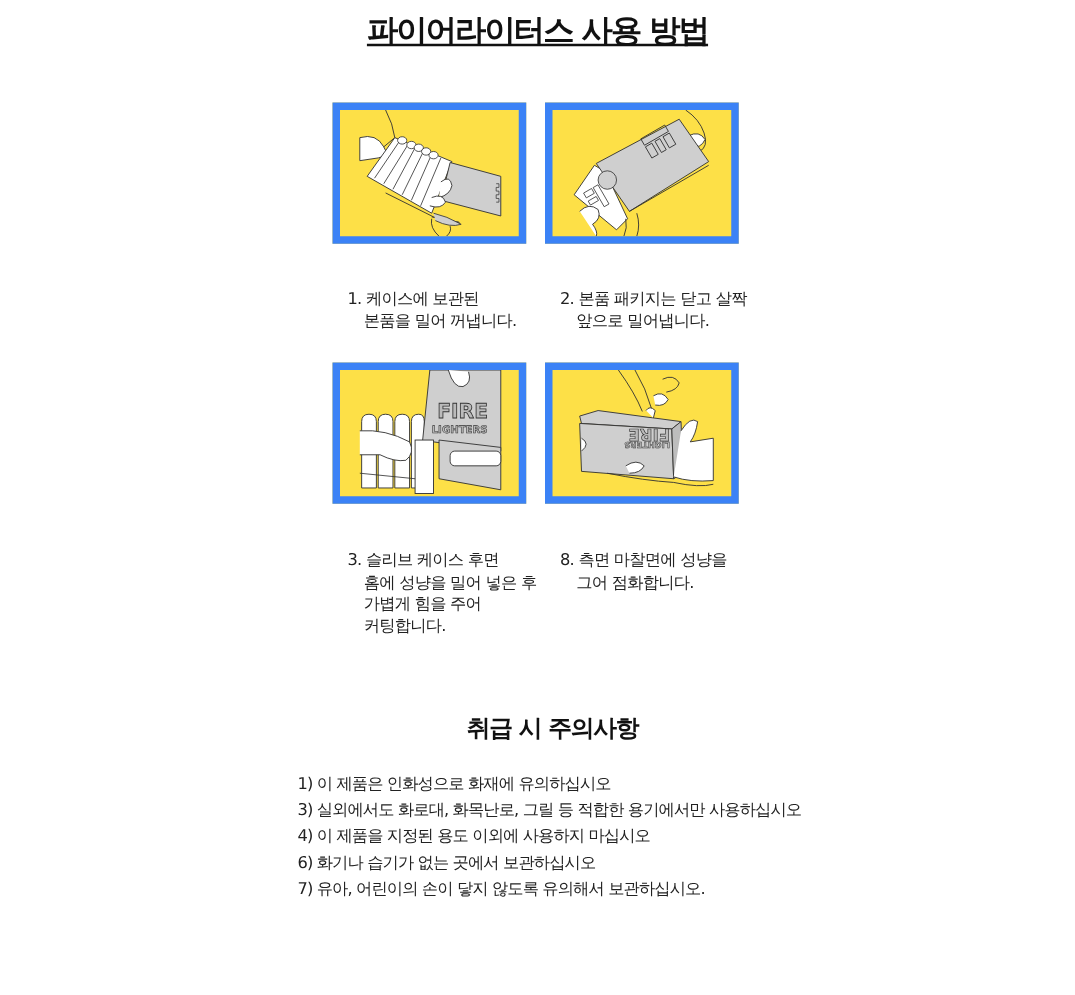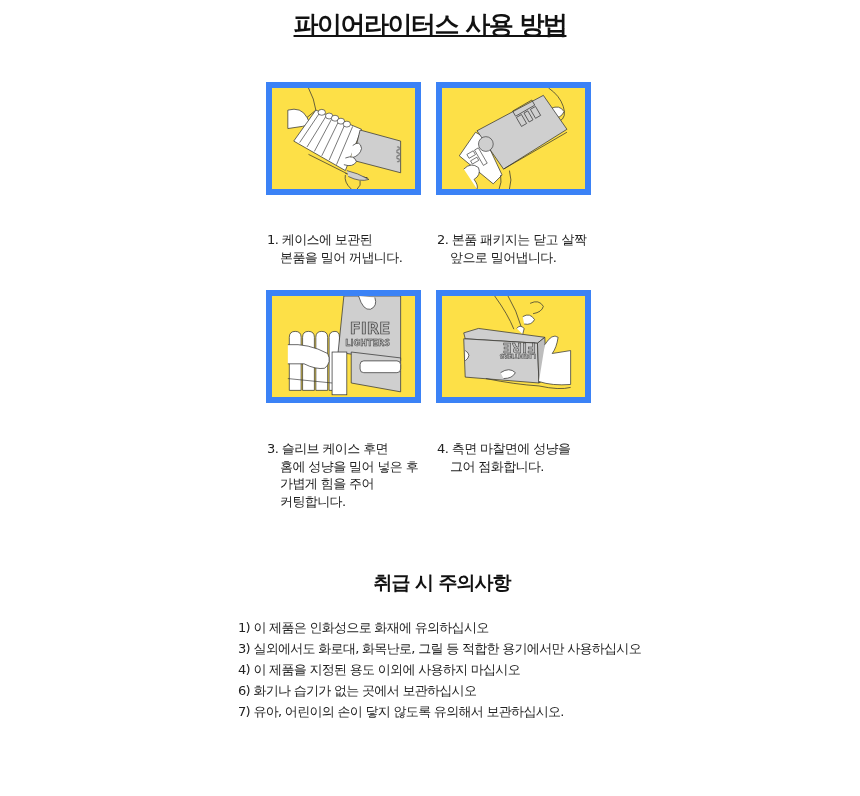--- a/index.html
+++ b/index.html
@@ -12,21 +12,21 @@
   }
   .panel {
     position: absolute; width: 155px; height: 113px;
     border: 6px solid #3b82f6; background: #fde047; overflow: hidden;
   }
   .panel svg { width: 100%; height: 100%; display: block; }
   .caption {
     position: absolute; font-size: 13px; line-height: 17.5px; color: #222;
     letter-spacing: -0.6px; white-space: nowrap;
   }
-  .caption .line { display: block; }
+  .caption .line { display: block; margin-left: 11px; }
   .caption .indent { padding-left: 13px; }
 
   .section-title {
     position: absolute; left: 12px; top: 570px; width: 860px; text-align: center;
     font-size: 19px; font-weight: bold; letter-spacing: -1px; color: #111;
   }
   .cautions {
     position: absolute; left: 238px; top: 617px; list-style: none;
   }
   .cautions li {
@@ -139,21 +139,21 @@
       <text x="0" y="0" font-family="'DejaVu Sans', sans-serif" font-weight="bold" font-size="9" fill="#bbb" stroke="#333" stroke-width="0.5">LIGHTERS</text>
       <text x="0" y="-12" font-family="'DejaVu Sans', sans-serif" font-weight="bold" font-size="18" fill="#bbb" stroke="#333" stroke-width="0.7" transform="translate(0,26)">FIRE</text>
     </g>
     <path d="M120 66 Q130 50 138 56 Q136 70 130 78 L155 74 L155 120 Q130 122 112 116" fill="#fff" stroke="#333" stroke-width="1"></path>
     <path d="M60 104 Q72 96 80 104 Q76 112 64 112" fill="#fff" stroke="#333" stroke-width="1"></path>
     <path d="M40 112 Q80 120 112 122 Q140 128 155 124" fill="none" stroke="#333" stroke-width="1"></path>
     <path d="M82 44 Q86 38 92 44 L90 52" fill="#fff" stroke="#333" stroke-width="1"></path>
   </svg>
 </div>
 <div class="caption" style="left:437px; top:440px;">
-  <span class="line">4. 측면 마찰면에 성냥을</span>
+  <span class="line">8. 측면 마찰면에 성냥을</span>
   <span class="line indent">그어 점화합니다.</span>
 </div>
 
 <h2 class="section-title">취급 시 주의사항</h2>
 <ul class="cautions">
   <li>1) 이 제품은 인화성으로 화재에 유의하십시오</li>
   <li>3) 실외에서도 화로대, 화목난로, 그릴 등 적합한 용기에서만 사용하십시오</li>
   <li>4) 이 제품을 지정된 용도 이외에 사용하지 마십시오</li>
   <li>6) 화기나 습기가 없는 곳에서 보관하십시오</li>
   <li>7) 유아, 어린이의 손이 닿지 않도록 유의해서 보관하십시오.</li>

